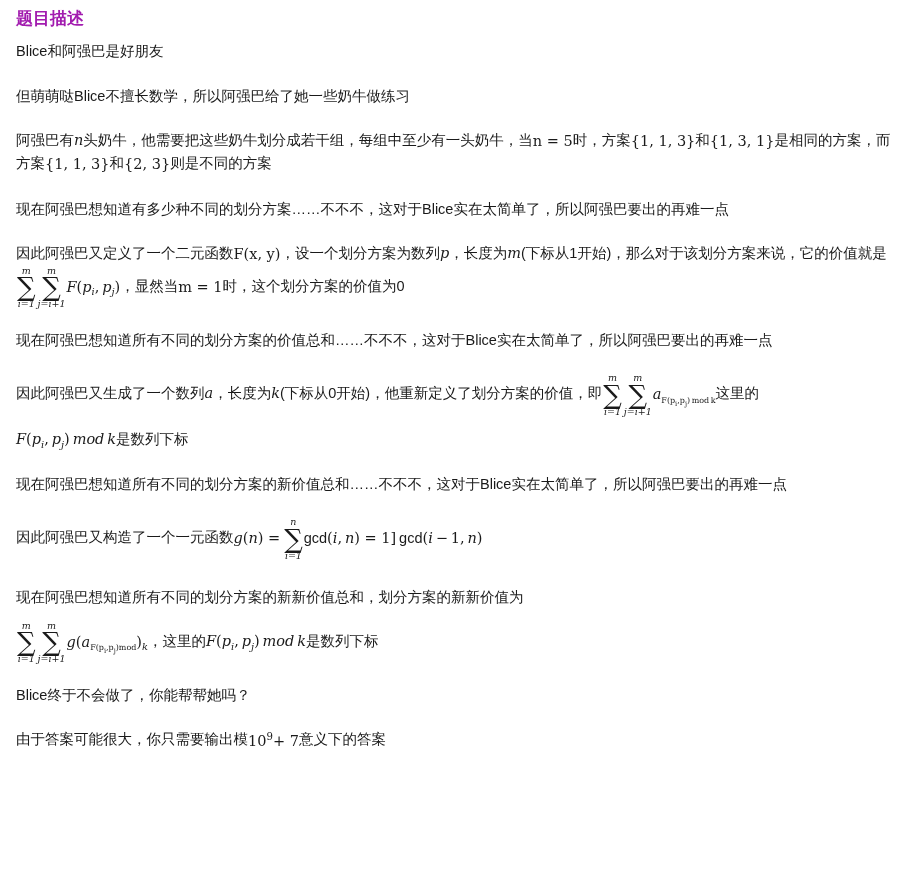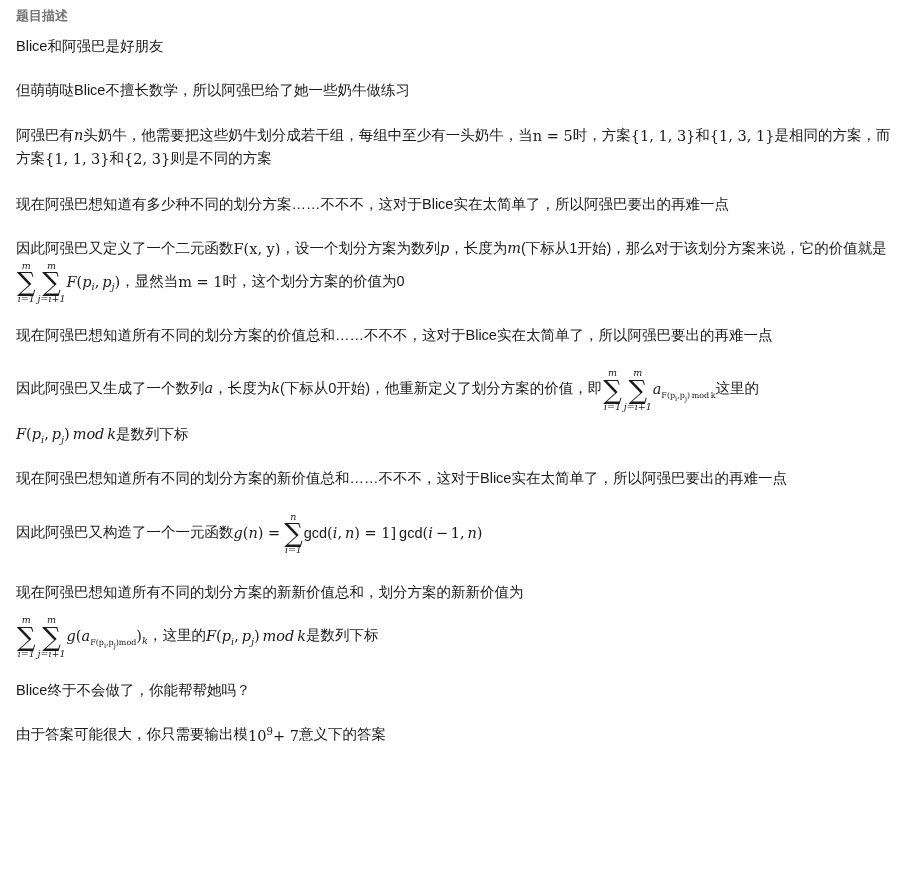--- a/index.html
+++ b/index.html
@@ -12,23 +12,23 @@
     min-height: 883px;
     font-family: "Liberation Sans", "DejaVu Sans", sans-serif;
     color: #1a1a1a;
   }
   .page {
     width: 917px;
     box-sizing: border-box;
     padding: 8px 16px 10px 16px;
   }
   .section-title {
-    font-size: 13px;
+    font-size: 17px;
     font-weight: bold;
-    color: #737373;
+    color: #a21caf;
     margin: 0 0 10px 0;
     line-height: 1.3;
   }
   .para {
     font-size: 14.5px;
     line-height: 1.55;
     margin: 0 0 22px 0;
     color: #1a1a1a;
   }
   .para.tight {

